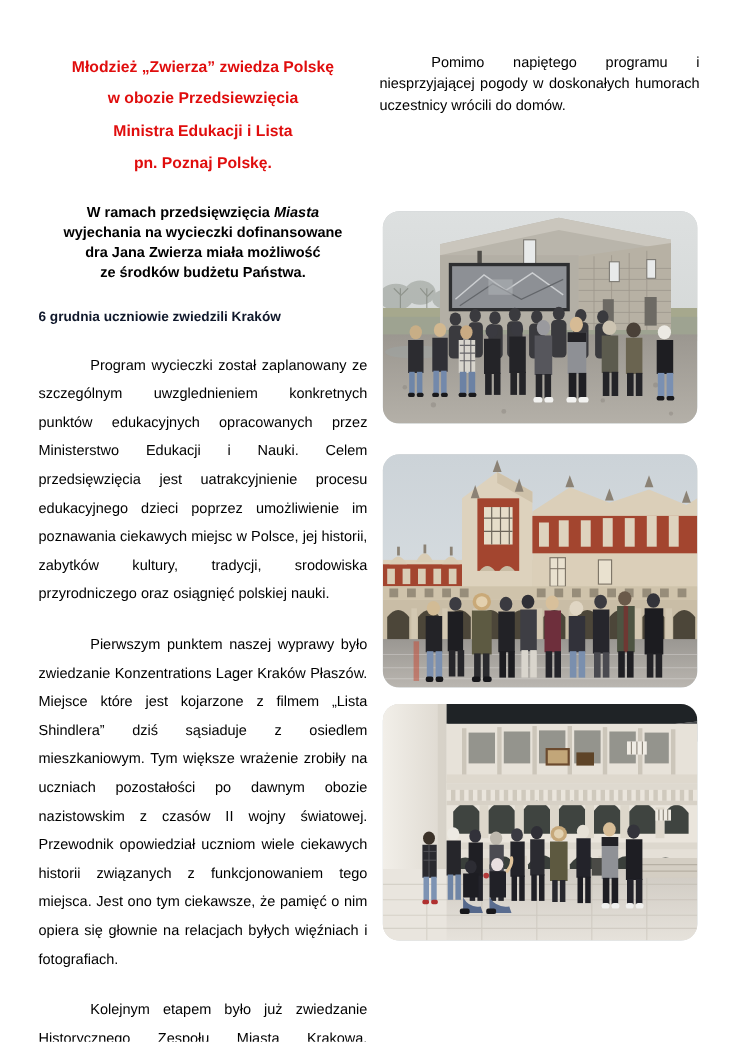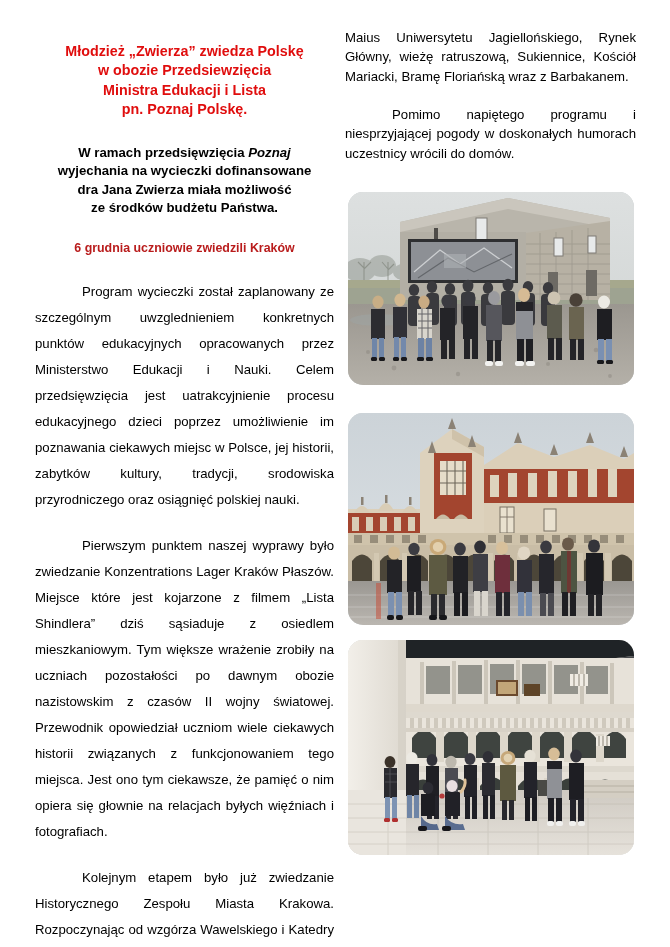--- a/index.html
+++ b/index.html
@@ -41,39 +41,38 @@
   
   .title-block {
     text-align: center;
     font-weight: bold;
     font-size: 14.3px;
     line-height: 19.4px;
     color: #e00d0d;
     margin: 0 0 0 0;
     padding: 20px 4px 0 4px;
   }
-  .title-block .tline { display: block; }
+  .title-block .tline { display: block; margin-top: 10px; }
 
   .subtitle-block {
     text-align: center;
     font-weight: bold;
     font-size: 13.2px;
     line-height: 18.6px;
     color: #000000;
     padding: 24px 2px 0 2px;
   }
   .subtitle-block .sline { display: block; }
   .subtitle-block i { font-style: italic; }
 
   .date-line {
-    text-align: center;
     font-weight: bold;
     font-size: 12.4px;
     line-height: 17px;
-    color: #b91c1c;
+    color: #0f172a;
     padding: 22px 0 0 0;
   }
 
   
   .body-para {
     text-align: justify;
     text-justify: inter-word;
     font-size: 13.2px;
     line-height: 26px;
     color: #000000;
@@ -117,35 +116,34 @@
   <div class="col-left">
 
     <div class="title-block">
       <span class="tline">Młodzież „Zwierza” zwiedza Polskę</span>
       <span class="tline">w obozie Przedsiewzięcia</span>
       <span class="tline">Ministra Edukacji i Lista</span>
       <span class="tline">pn. Poznaj Polskę.</span>
     </div>
 
     <div class="subtitle-block">
-      <span class="sline"><span>W ramach przedsięwzięcia </span><i>Poznaj</i></span>
+      <span class="sline"><span>W ramach przedsięwzięcia </span><i>Miasta</i></span>
       <span class="sline">wyjechania na wycieczki dofinansowane</span>
       <span class="sline">dra Jana Zwierza miała możliwość</span>
       <span class="sline">ze środków budżetu Państwa.</span>
     </div>
 
     <div class="date-line">6 grudnia uczniowie zwiedzili Kraków</div>
 
     <p class="body-para">Program wycieczki został zaplanowany ze szczególnym uwzglednieniem konkretnych punktów edukacyjnych opracowanych przez Ministerstwo Edukacji i Nauki. Celem przedsięwzięcia jest uatrakcyjnienie procesu edukacyjnego dzieci poprzez umożliwienie im poznawania ciekawych miejsc w Polsce, jej historii, zabytków kultury, tradycji, srodowiska przyrodniczego oraz osiągnięć polskiej nauki.</p>
     <p class="body-para">Pierwszym punktem naszej wyprawy było zwiedzanie Konzentrations Lager Kraków Płaszów. Miejsce które jest kojarzone z filmem „Lista Shindlera” dziś sąsiaduje z osiedlem mieszkaniowym. Tym większe wrażenie zrobiły na uczniach pozostałości po dawnym obozie nazistowskim z czasów II wojny światowej. Przewodnik opowiedział uczniom wiele ciekawych historii związanych z funkcjonowaniem tego miejsca. Jest ono tym ciekawsze, że pamięć o nim opiera się głownie na relacjach byłych więźniach i fotografiach.</p>
     <p class="body-para">Kolejnym etapem było już zwiedzanie Historycznego Zespołu Miasta Krakowa. Rozpoczynając od wzgórza Wawelskiego i Katedry Wawelskiej, spacerowaliśmy Drogą Królewską, ulicą Kanoniczą i Grodzką, po drodze zobaczyliśmy gdzie mieszkał słynny kronikarz Jan Długosz, obejrzeliśmy słynne witraże Stanisława Wyspiańskiego w kościele oo Franciszkanów, Collegium</p>
   </div>
 
   <div class="col-right">
-    <p class="rt-para cont">Maius Uniwersytetu Jagiellońskiego, Rynek Główny, wieżę ratruszową, Sukiennice, Kościół Mariacki, Bramę Floriańską wraz z Barbakanem.</p>
     <p class="rt-para indent">Pomimo napiętego programu i niesprzyjającej pogody w doskonałych humorach uczestnicy wrócili do domów.</p>
   </div>
 
   <div class="photo" id="photo-plaszow">
     <svg viewBox="0 0 286 193" preserveAspectRatio="none">
       <defs>
         <linearGradient id="skyP" x1="0" y1="0" x2="0" y2="1">
           <stop offset="0%" stop-color="#dde0e0"></stop>
           <stop offset="100%" stop-color="#cfd3d2"></stop>
         </linearGradient>

